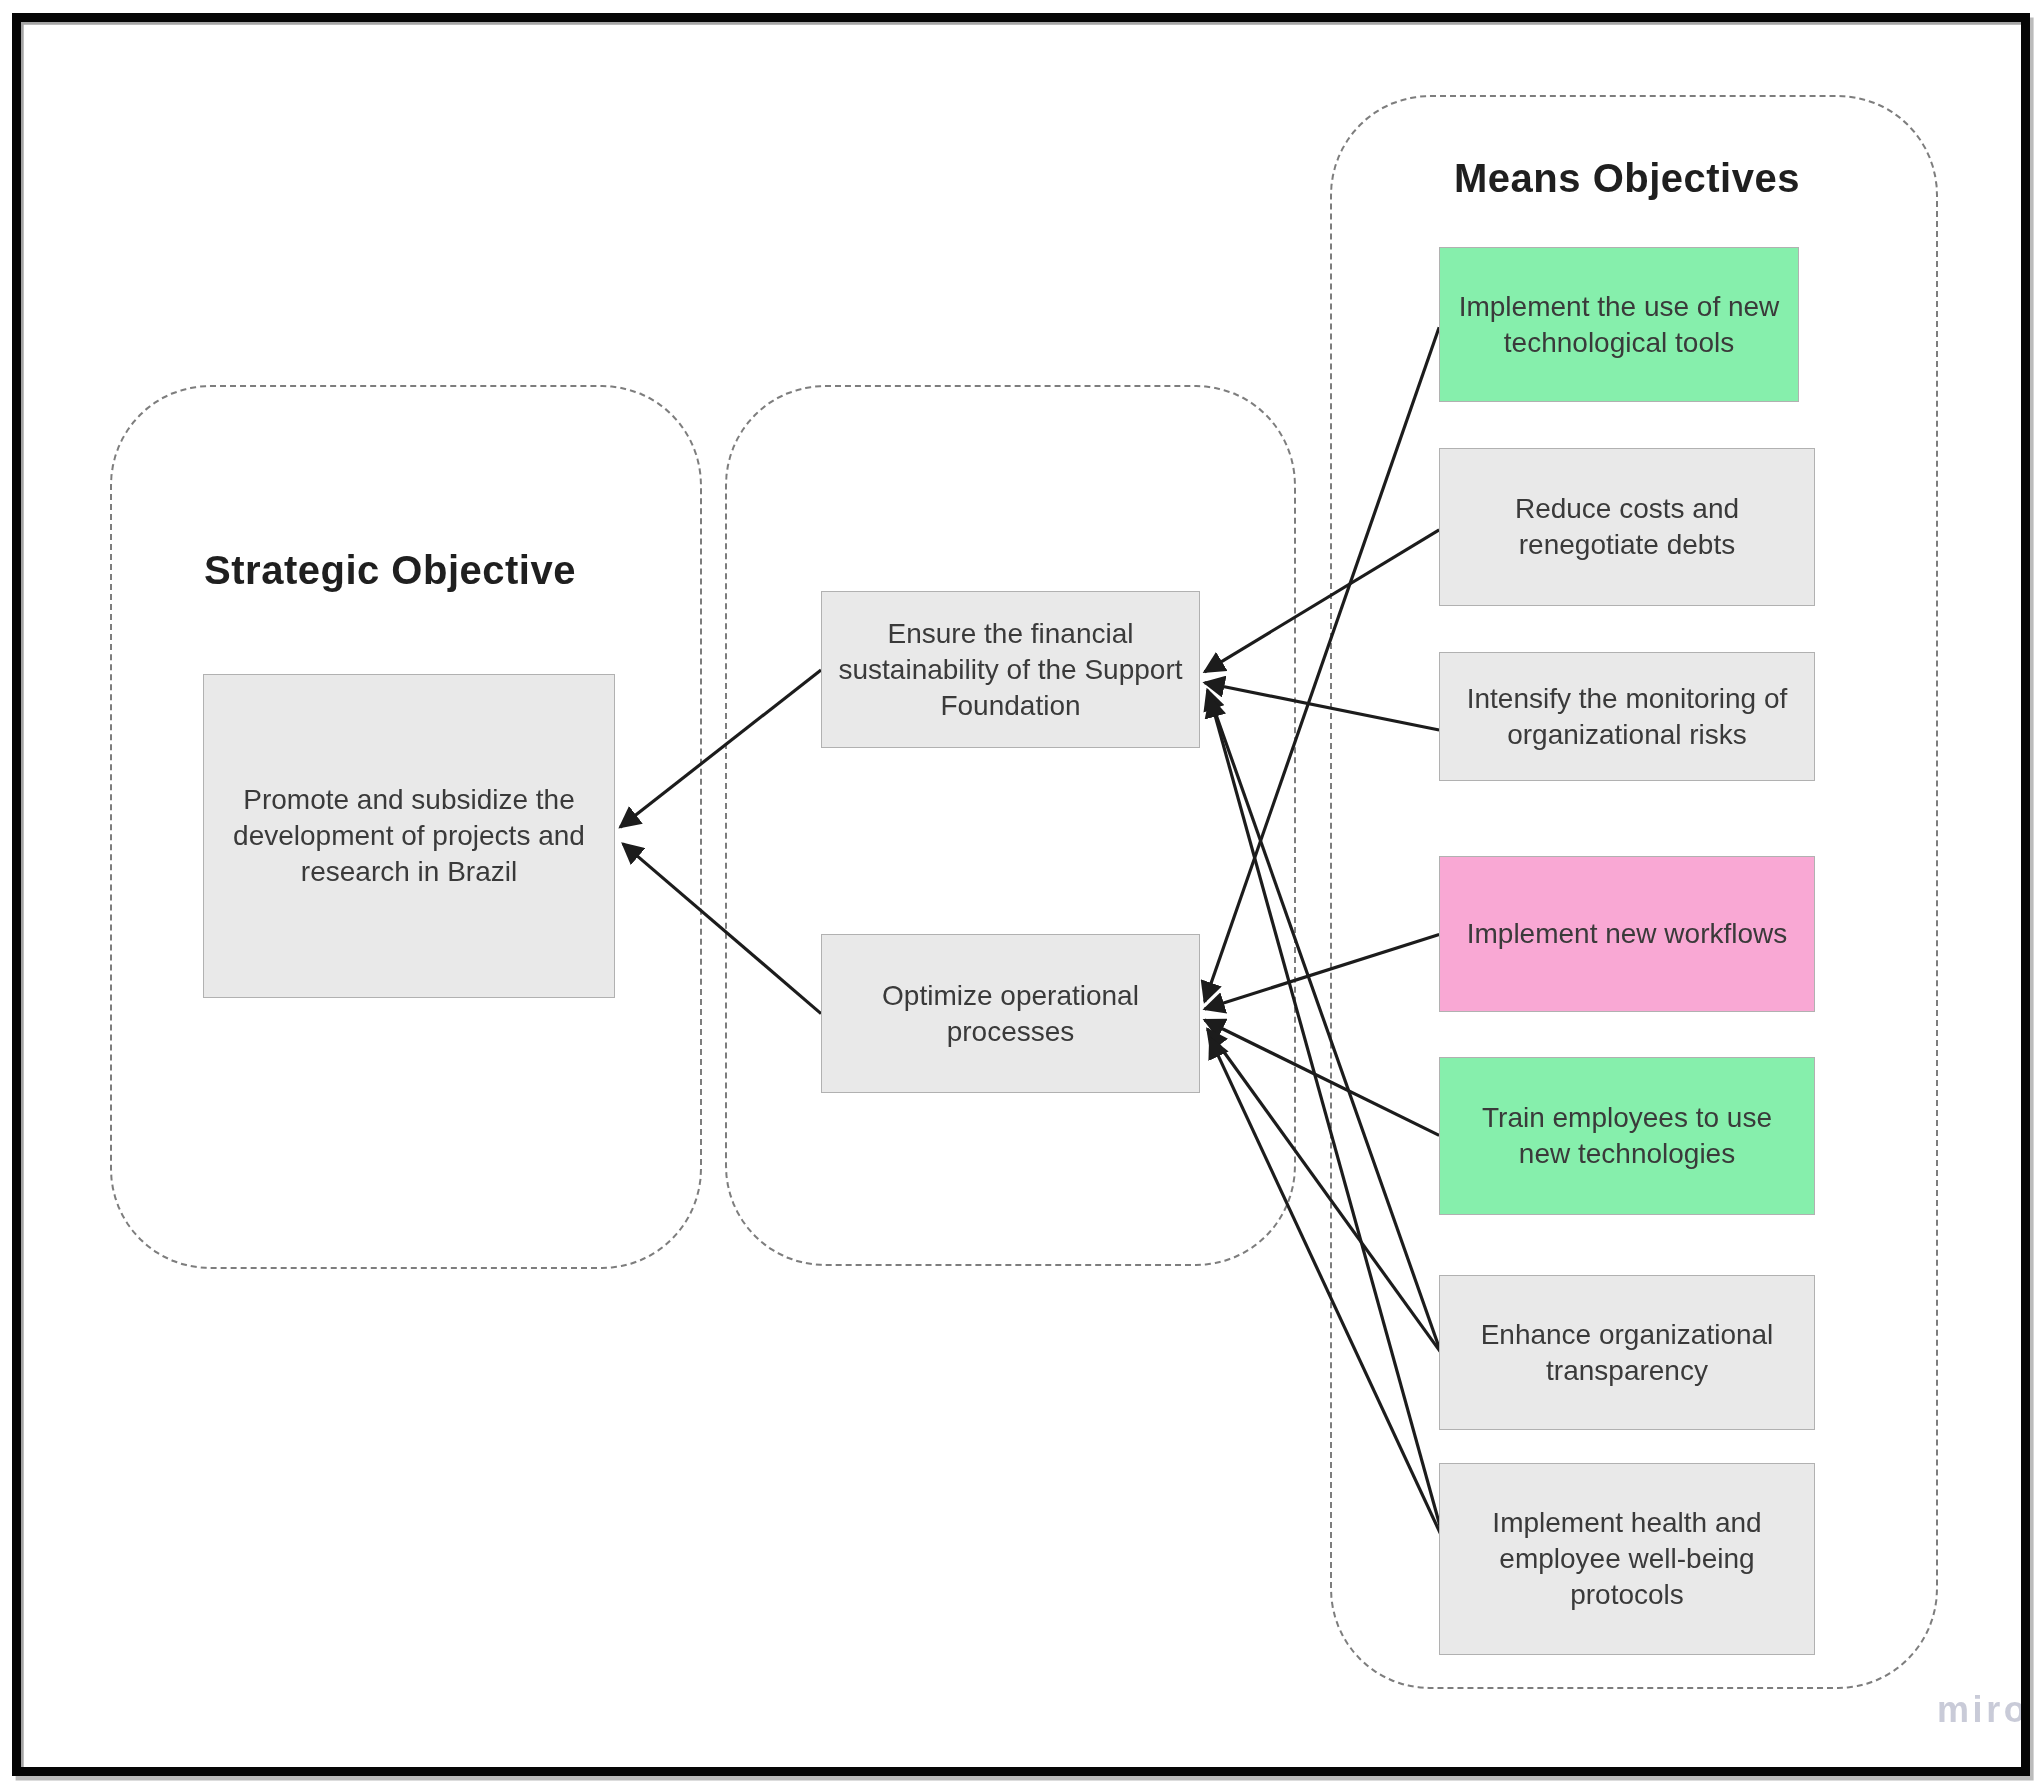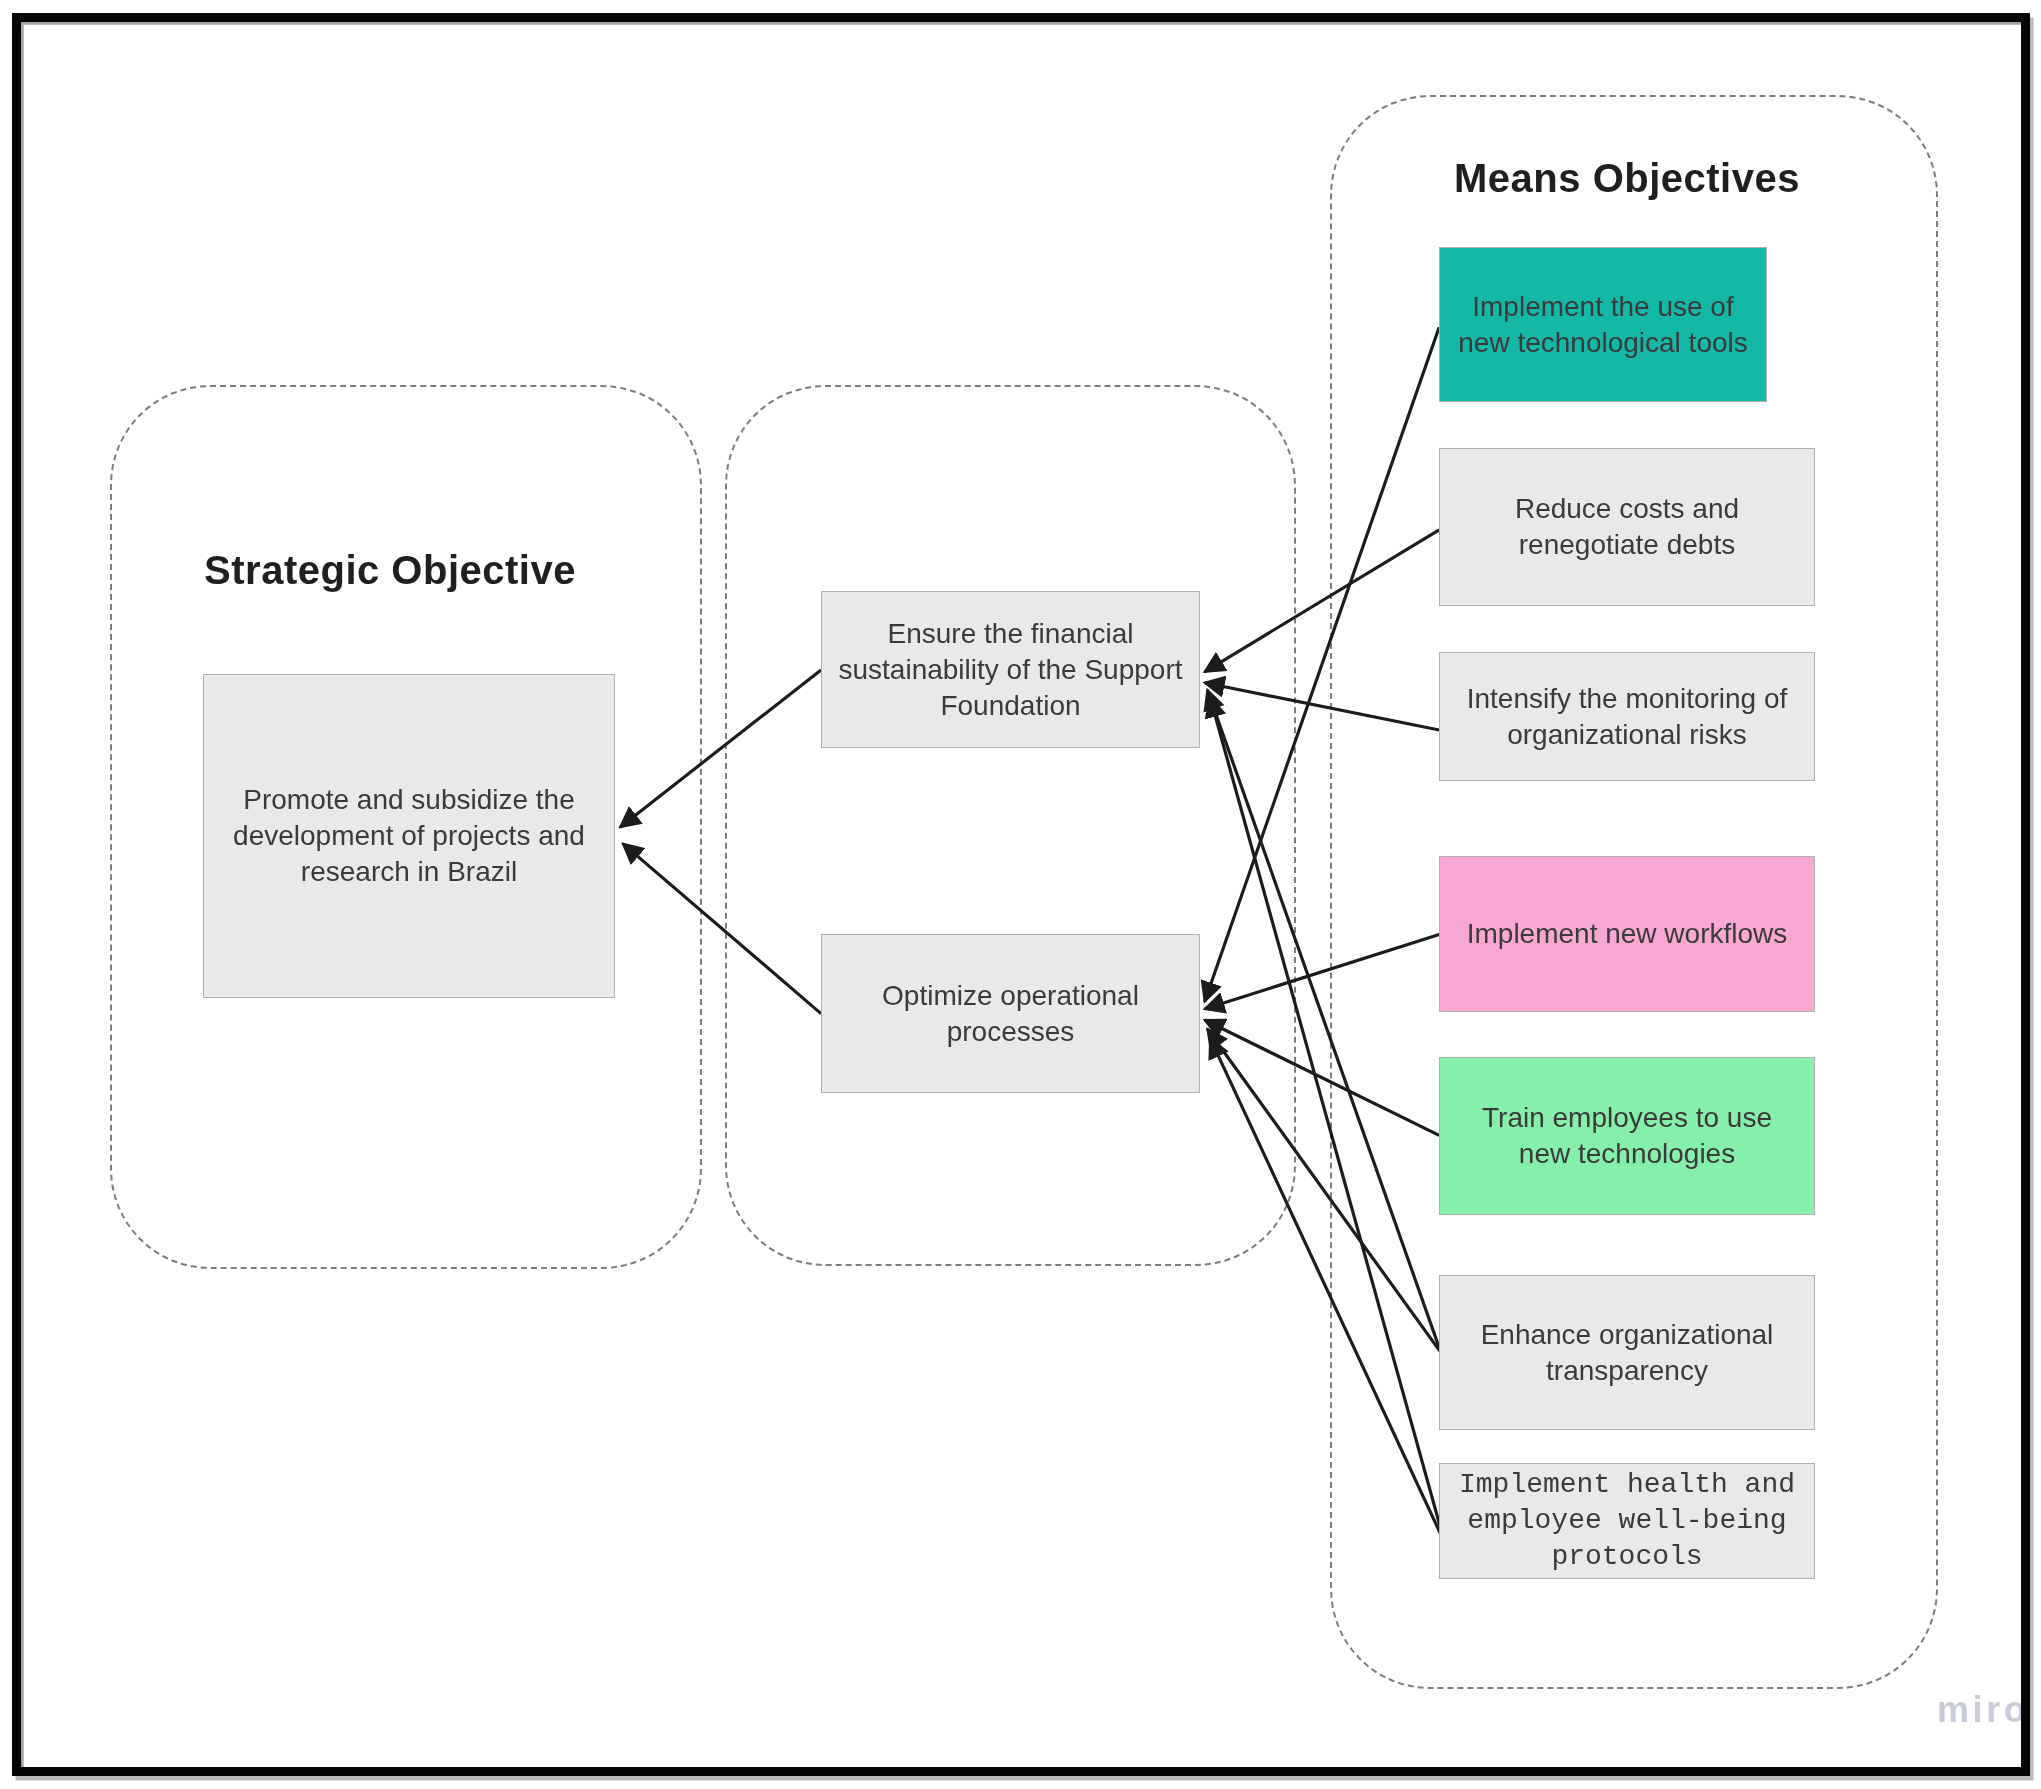--- a/index.html
+++ b/index.html
@@ -67,26 +67,26 @@
         <line x1="1585" y1="1488" x2="1328" y2="1132" stroke="#1c1c1c" stroke-width="3.5" marker-end="url(#arrowhead)"></line>
         <line x1="1589" y1="1697" x2="1331" y2="767" stroke="#1c1c1c" stroke-width="3.5" marker-end="url(#arrowhead)"></line>
         <line x1="1589" y1="1697" x2="1331" y2="1142" stroke="#1c1c1c" stroke-width="3.5" marker-end="url(#arrowhead)"></line>
       </g>
   </svg>
 
   <div id="nodes">
       <div class="node" style="left: 203px; top: 674px; width: 412px; height: 324px; background: rgb(233, 233, 233); border-color: rgb(177, 177, 177); color: rgb(58, 58, 58);">Promote and subsidize the development of projects and research in Brazil</div>
       <div class="node" style="left: 821px; top: 591px; width: 379px; height: 157px; background: rgb(233, 233, 233); border-color: rgb(177, 177, 177); color: rgb(58, 58, 58);">Ensure the financial sustainability of the Support Foundation</div>
       <div class="node" style="left: 821px; top: 934px; width: 379px; height: 159px; background: rgb(233, 233, 233); border-color: rgb(177, 177, 177); color: rgb(58, 58, 58);">Optimize operational processes</div>
-      <div class="node" style="left: 1439px; top: 247px; width: 328px; height: 155px; background: #14b8a6; border-color: rgb(177, 177, 177); color: rgb(58, 58, 58);">Implement the use of new technological tools</div>
+      <div class="node" style="left: 1439px; top: 247px; width: 360px; height: 155px; background: #86efac; border-color: rgb(177, 177, 177); color: rgb(58, 58, 58);">Implement the use of new technological tools</div>
       <div class="node" style="left: 1439px; top: 448px; width: 376px; height: 158px; background: rgb(233, 233, 233); border-color: rgb(177, 177, 177); color: rgb(58, 58, 58);">Reduce costs and renegotiate debts</div>
       <div class="node" style="left: 1439px; top: 652px; width: 376px; height: 129px; background: rgb(233, 233, 233); border-color: rgb(177, 177, 177); color: rgb(58, 58, 58);">Intensify the monitoring of organizational risks</div>
       <div class="node" style="left: 1439px; top: 856px; width: 376px; height: 156px; background: #f9a8d4; border-color: rgb(177, 177, 177); color: rgb(58, 58, 58);">Implement new workflows</div>
       <div class="node" style="left: 1439px; top: 1057px; width: 376px; height: 158px; background: #86efac; border-color: rgb(177, 177, 177); color: rgb(58, 58, 58);">Train employees to use new technologies</div>
       <div class="node" style="left: 1439px; top: 1275px; width: 376px; height: 155px; background: rgb(233, 233, 233); border-color: rgb(177, 177, 177); color: rgb(58, 58, 58);">Enhance organizational transparency</div>
-      <div class="node" style="left: 1439px; top: 1463px; width: 376px; height: 116px; background: rgb(233, 233, 233); border-color: rgb(177, 177, 177); color: rgb(58, 58, 58); font-family: Liberation Mono, monospace;">Implement health and employee well-being protocols</div>
+      <div class="node" style="left: 1439px; top: 1463px; width: 376px; height: 192px; background: rgb(233, 233, 233); border-color: rgb(177, 177, 177); color: rgb(58, 58, 58);">Implement health and employee well-being protocols</div>
     </div>
 
   <div class="watermark" style="left:1913px;top:1689px;">miro</div>
 
   <div class="frame"></div>
 </div>
 
 
 </body></html>

